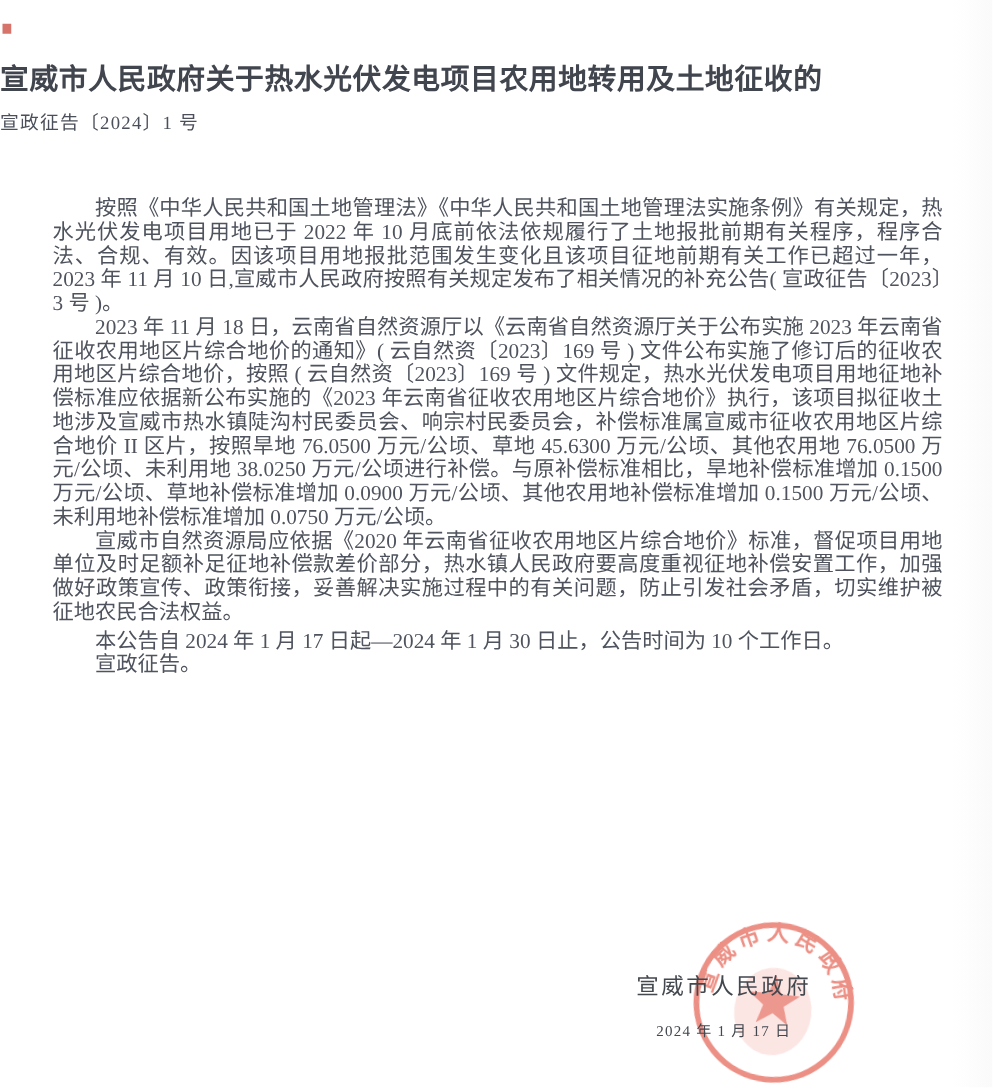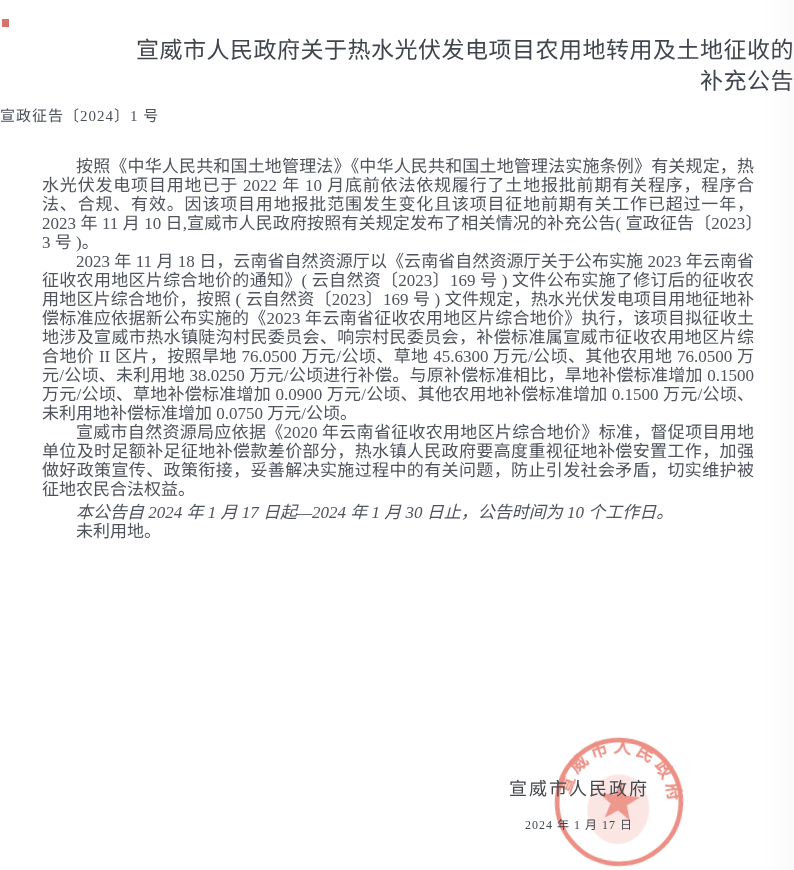--- a/index.html
+++ b/index.html
@@ -15,23 +15,23 @@
     background: linear-gradient(90deg, #ffffff 0%, #ffffff 96%, #fafafa 100%);
     color: #4c515c;
   }
   
   .scan-mark {
     position: absolute; left: 2px; top: 19px;
     width: 7px; height: 8px;
     background: #c8453a; opacity: .75;
   }
   .title {
-    padding-top: 35px;
-    text-align: right;
-    font-weight: normal;
+    padding-top: 48px;
+    text-align: left;
+    font-weight: bold;
     font-size: 23px;
     line-height: 31px;
     color: #41454e;
     letter-spacing: 0.5px;
   }
   .doc-number {
     margin-top: 7px;
     text-align: left;
     font-size: 15px;
     color: #4a4f5a;
@@ -40,21 +40,21 @@
   .body-text {
     position: absolute;
     left: 42px; top: 157px;
     width: 712px;
     font-size: 17px;
     line-height: 19px;
     text-align: justify;
     color: #4e535d;
   }
   .body-text p { text-indent: 2em; }
-  .body-text p.gap-sm { margin-top: 4px; font-style: italic; }
+  .body-text p.gap-sm { margin-top: 4px; }
   
   .signature {
     position: absolute;
     right: 100px; top: 778px;
     width: 230px;
     text-align: center;
     color: #43484f;
     z-index: 2;
   }
   .signature .issuer { font-size: 18px; letter-spacing: 2px; line-height: 22px; }
@@ -72,31 +72,30 @@
 </style>
 </head>
 <body>
 
 <div class="page">
 
   <div class="scan-mark"></div>
 
   <div class="title">
     <div>宣威市人民政府关于热水光伏发电项目农用地转用及土地征收的</div>
-    <div>补充公告</div>
   </div>
 
   <div class="doc-number">宣政征告〔2024〕1 号</div>
 
   <div class="body-text">
     <p>按照《中华人民共和国土地管理法》《中华人民共和国土地管理法实施条例》有关规定，热水光伏发电项目用地已于 2022 年 10 月底前依法依规履行了土地报批前期有关程序，程序合法、合规、有效。因该项目用地报批范围发生变化且该项目征地前期有关工作已超过一年，2023 年 11 月 10 日,宣威市人民政府按照有关规定发布了相关情况的补充公告( 宣政征告〔2023〕3 号 )。</p>
     <p>2023 年 11 月 18 日，云南省自然资源厅以《云南省自然资源厅关于公布实施 2023 年云南省征收农用地区片综合地价的通知》( 云自然资〔2023〕169 号 ) 文件公布实施了修订后的征收农用地区片综合地价，按照 ( 云自然资〔2023〕169 号 ) 文件规定，热水光伏发电项目用地征地补偿标准应依据新公布实施的《2023 年云南省征收农用地区片综合地价》执行，该项目拟征收土地涉及宣威市热水镇陡沟村民委员会、响宗村民委员会，补偿标准属宣威市征收农用地区片综合地价 II 区片，按照旱地 76.0500 万元/公顷、草地 45.6300 万元/公顷、其他农用地 76.0500 万元/公顷、未利用地 38.0250 万元/公顷进行补偿。与原补偿标准相比，旱地补偿标准增加 0.1500 万元/公顷、草地补偿标准增加 0.0900 万元/公顷、其他农用地补偿标准增加 0.1500 万元/公顷、未利用地补偿标准增加 0.0750 万元/公顷。</p>
     <p>宣威市自然资源局应依据《2020 年云南省征收农用地区片综合地价》标准，督促项目用地单位及时足额补足征地补偿款差价部分，热水镇人民政府要高度重视征地补偿安置工作，加强做好政策宣传、政策衔接，妥善解决实施过程中的有关问题，防止引发社会矛盾，切实维护被征地农民合法权益。</p>
     <p class="gap-sm">本公告自 2024 年 1 月 17 日起—2024 年 1 月 30 日止，公告时间为 10 个工作日。</p>
-    <p>未利用地。</p>
+    <p>宣政征告。</p>
   </div>
 
   <div class="signature">
     <div class="issuer">宣威市人民政府</div>
     <div class="sign-date">2024 年 1 月 17 日</div>
   </div>
 
   <svg class="seal" viewBox="0 0 130 130" aria-hidden="true">
 
     <circle cx="65" cy="65" r="60" fill="none" stroke="#e8776a" stroke-width="4.5"></circle>

